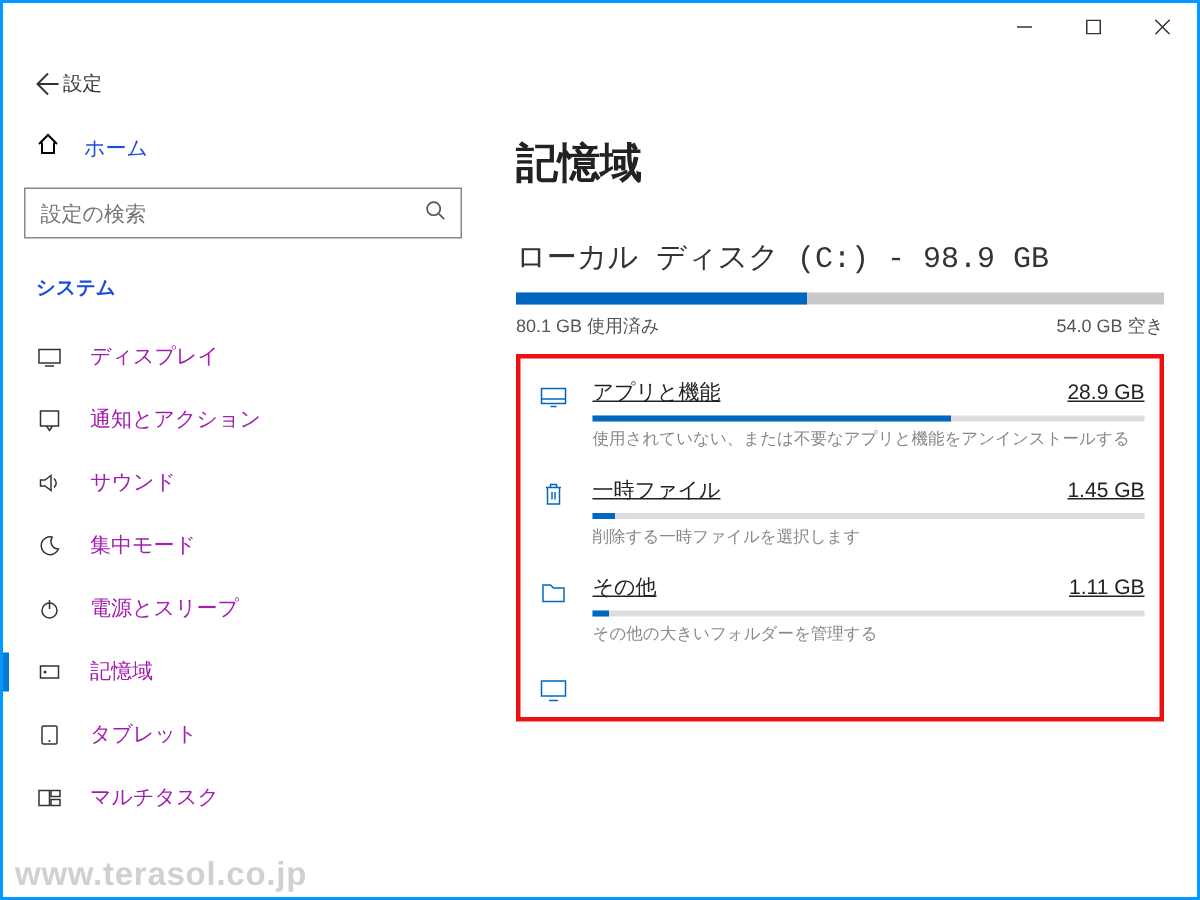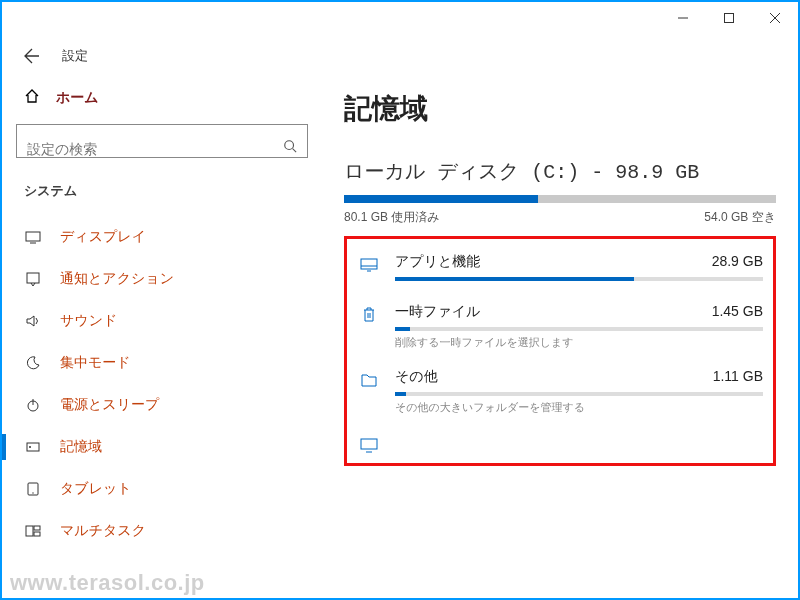--- a/index.html
+++ b/index.html
@@ -1,45 +1,45 @@
 <!DOCTYPE html>
 <html><head>
 <meta charset="utf-8">
 <style>
 * { margin: 0; padding: 0; box-sizing: border-box; font-family: "Yu Gothic UI", "Meiryo", sans-serif; }
 body { width: 800px; height: 600px; background: #fff; overflow: hidden; position: relative; border: 2px solid #0099ff; }
 .titlebar { height: 32px; display: flex; justify-content: flex-end; align-items: center; }
 .titlebar .win-btn { width: 46px; height: 32px; display: flex; align-items: center; justify-content: center; color: #333; }
 .titlebar .win-btn svg { width: 10px; height: 10px; }
-.header { height: 44px; display: flex; align-items: center; padding: 0 20px; gap: 20px; }
+.header { height: 44px; display: flex; align-items: center; padding: 0 20px; gap: 0; }
 .header .back { width: 20px; height: 20px; display: flex; align-items: center; justify-content: center; color: #333; }
 .header .title { font-size: 13px; color: #333; }
 .content { display: flex; height: calc(100% - 76px); }
 .sidebar { width: 320px; padding: 0 14px 0 14px; flex-shrink: 0; }
 .home-row { display: flex; align-items: center; gap: 16px; padding: 10px 8px; margin-bottom: 6px; }
-.home-row .label { font-size: 14px; color: #7f1d1d; font-weight: bold; }
-.search-box { border: 1px solid #888; height: 34px; display: flex; align-items: flex-end; padding: 0 10px; margin-bottom: 18px; }
+.home-row .label { font-size: 14px; color: #1d4ed8; }
+.search-box { border: 1px solid #888; height: 34px; display: flex; align-items: center; padding: 0 10px; margin-bottom: 18px; }
 .search-box input { border: none; outline: none; flex: 1; font-size: 14px; background: transparent; }
 .search-box .si { color: #555; }
-.category { font-size: 13px; font-weight: 600; color: #404040; padding: 6px 8px 16px; }
-.nav-item { display: flex; align-items: center; gap: 18px; padding: 12px 8px; font-size: 14px; color: #c2410c; position: relative; }
+.category { font-size: 13px; font-weight: 600; color: #1d4ed8; padding: 6px 8px 16px; }
+.nav-item { display: flex; align-items: center; gap: 18px; padding: 12px 8px; font-size: 14px; color: #a21caf; position: relative; }
 .nav-item .icon { width: 18px; display: flex; justify-content: center; color: #333; }
 .nav-item.selected::before { content: ""; position: absolute; left: -14px; top: 8px; bottom: 8px; width: 4px; background: #0078d4; }
 .main { flex: 1; padding: 0 22px; overflow: hidden; }
 .page-title { font-size: 28px; font-weight: 600; margin: 12px 0 30px; color: #222; }
 .disk-title { font-size: 20px; color: #333; margin-bottom: 10px; font-family: Liberation Mono, monospace; }
 .usage-bar { height: 8px; background: #c9c9c9; position: relative; margin-bottom: 6px; }
 .usage-bar .fill { position: absolute; left: 0; top: 0; bottom: 0; background: #0067c0; }
 .usage-labels { display: flex; justify-content: space-between; font-size: 12px; color: #555; margin-bottom: 10px; }
 .usage-desc { font-size: 13px; color: #333; margin-bottom: 14px; }
 .red-box { border: 3px solid #e11; padding: 4px 10px 0; }
 .cat-row { display: flex; gap: 14px; padding: 10px 0 8px; }
 .cat-row .cicon { width: 24px; display: flex; justify-content: center; color: #0067c0; padding-top: 2px; }
 .cat-row .cbody { flex: 1; }
-.cat-row .chead { display: flex; justify-content: space-between; font-size: 14px; color: #222; }
+.cat-row .chead { display: flex; justify-content: space-between; font-size: 14px; color: #222; text-decoration: underline; }
 .cat-row .cbar { height: 4px; background: #ddd; margin: 6px 0 4px; position: relative; }
 .cat-row .cbar .cfill { position: absolute; left: 0; top: 0; bottom: 0; background: #0067c0; }
 .cat-row .cdesc { font-size: 11px; color: #888; }
 .watermark { position: absolute; left: 8px; bottom: 2px; font-size: 22px; font-weight: bold; color: rgba(120,120,120,0.35); letter-spacing: 0.5px; text-shadow: 1px 1px 0 rgba(255,255,255,0.4); pointer-events: none; }
 </style>
 </head>
 <body>
 
 <div class="titlebar">
   <div class="win-btn">
@@ -181,20 +181,21 @@
             </svg>
           </div>
         <div class="cbody">
           <div class="chead">
               <span>アプリと機能</span>
               <span>28.9 GB</span>
             </div>
           <div class="cbar">
               <div class="cfill" style="width: 65%;"></div>
             </div>
+          <div class="cdesc">使用されていない、または不要なアプリと機能をアンインストールする</div>
         </div>
       </div>
       <div class="cat-row">
         <div class="cicon">
             <svg width="20" height="20" viewBox="0 0 20 20">
               <path d="M5 5 H15 M6 5 V16 H14 V5 M8 5 V3 H12 V5 M9 8 V13 M11 8 V13" fill="none" stroke="currentColor"></path>
             </svg>
           </div>
         <div class="cbody">
           <div class="chead">

